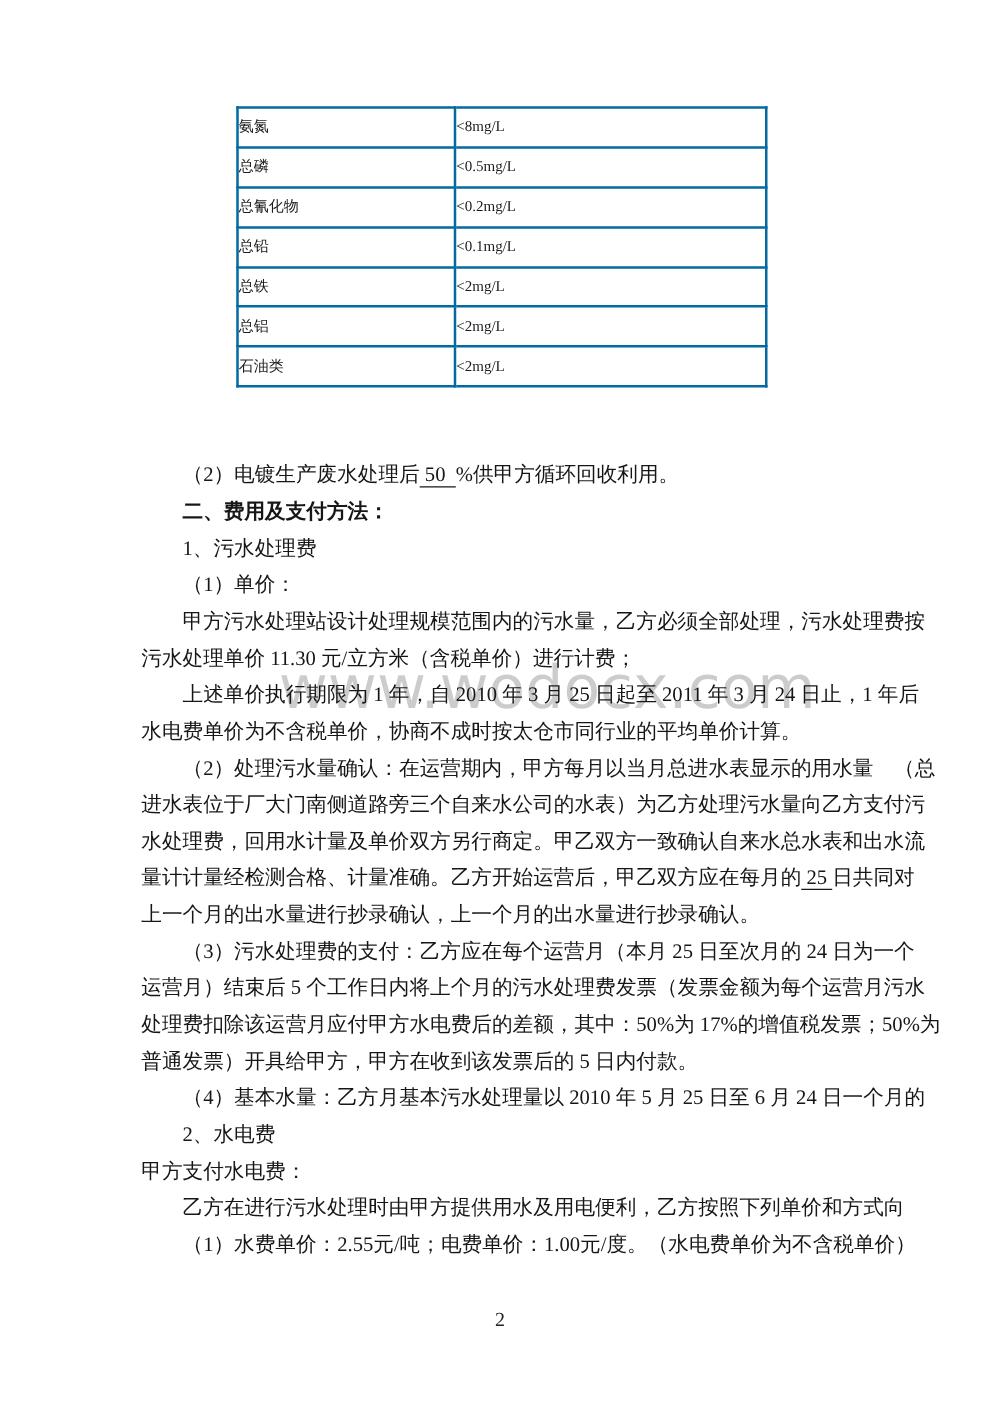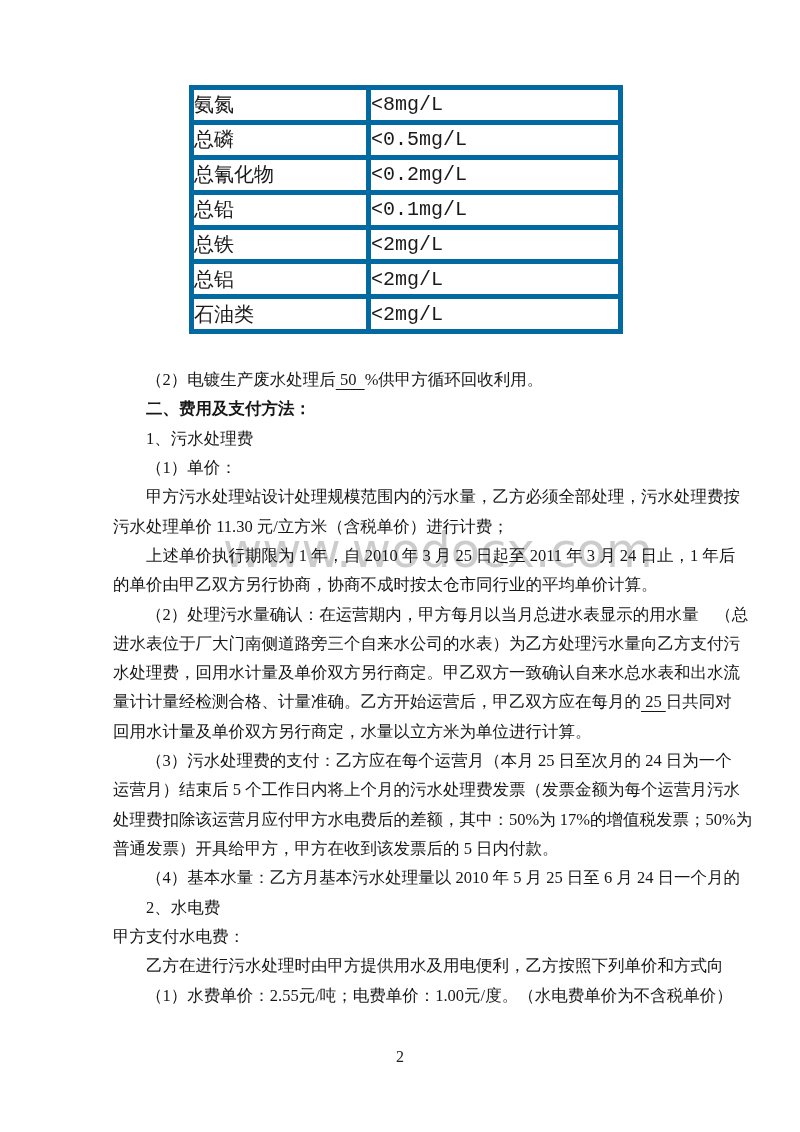--- a/index.html
+++ b/index.html
@@ -28,26 +28,25 @@
   }
   table.limits-table {
     position: absolute;
     left: 189px;
     top: 85px;
     z-index: 1;
     border-collapse: collapse;
     background: transparent;
   }
   table.limits-table td {
-    border: 5px solid #0369a1;
-    font-size: 20px;
+    border: 2px solid #0369a1;
+    font-size: 12px;
     color: #1a1a1a;
     vertical-align: middle;
     padding: 0;
-    font-family: Liberation Mono, monospace;
   }
   td.param-cell { width: 172px; height: 29.9px; padding-left: 9px; }
   td.value-cell { width: 247px; padding-left: 8px; }
   .body-text {
     position: absolute;
     left: 80px;
     top: 365px;
     width: 648px;
     z-index: 1;
   }
@@ -113,26 +112,26 @@
   </table>
 
   <div class="body-text">
       <div class="line indent"><span>（2）电镀生产废水处理后</span><span class="u"> 50  </span><span>%供甲方循环回收利用。</span></div>
       <div class="line indent bold"><span>二、费用及支付方法：</span></div>
       <div class="line indent"><span>1、污水处理费</span></div>
       <div class="line indent"><span>（1）单价：</span></div>
       <div class="line indent"><span>甲方污水处理站设计处理规模范围内的污水量，乙方必须全部处理，污水处理费按</span></div>
       <div class="line"><span>污水处理单价 11.30 元/立方米（含税单价）进行计费；</span></div>
       <div class="line indent"><span>上述单价执行期限为 1 年，自 2010 年 3 月 25 日起至 2011 年 3 月 24 日止，1 年后</span></div>
-      <div class="line"><span>的单价由甲乙双方另行协商，协商不成时按太仓市同行业的平均单价计算。</span></div>
+      <div class="line"><span>水电费单价为不含税单价，协商不成时按太仓市同行业的平均单价计算。</span></div>
       <div class="line indent"><span>（2）处理污水量确认：在运营期内，甲方每月以当月总进水表显示的用水量　（总</span></div>
       <div class="line"><span>进水表位于厂大门南侧道路旁三个自来水公司的水表）为乙方处理污水量向乙方支付污</span></div>
       <div class="line"><span>水处理费，回用水计量及单价双方另行商定。甲乙双方一致确认自来水总水表和出水流</span></div>
       <div class="line"><span>量计计量经检测合格、计量准确。乙方开始运营后，甲乙双方应在每月的</span><span class="u"> 25 </span><span>日共同对</span></div>
-      <div class="line"><span>回用水计量及单价双方另行商定，水量以立方米为单位进行计算。</span></div>
+      <div class="line"><span>上一个月的出水量进行抄录确认，上一个月的出水量进行抄录确认。</span></div>
       <div class="line indent"><span>（3）污水处理费的支付：乙方应在每个运营月（本月 25 日至次月的 24 日为一个</span></div>
       <div class="line"><span>运营月）结束后 5 个工作日内将上个月的污水处理费发票（发票金额为每个运营月污水</span></div>
       <div class="line"><span>处理费扣除该运营月应付甲方水电费后的差额，其中：50%为 17%的增值税发票；50%为</span></div>
       <div class="line"><span>普通发票）开具给甲方，甲方在收到该发票后的 5 日内付款。</span></div>
       <div class="line indent"><span>（4）基本水量：乙方月基本污水处理量以 2010 年 5 月 25 日至 6 月 24 日一个月的</span></div>
       <div class="line indent"><span>2、水电费</span></div>
       <div class="line"><span>甲方支付水电费：</span></div>
       <div class="line indent"><span>乙方在进行污水处理时由甲方提供用水及用电便利，乙方按照下列单价和方式向</span></div>
       <div class="line indent"><span>（1）水费单价：2.55元/吨；电费单价：1.00元/度。（水电费单价为不含税单价）</span></div>
     </div>

